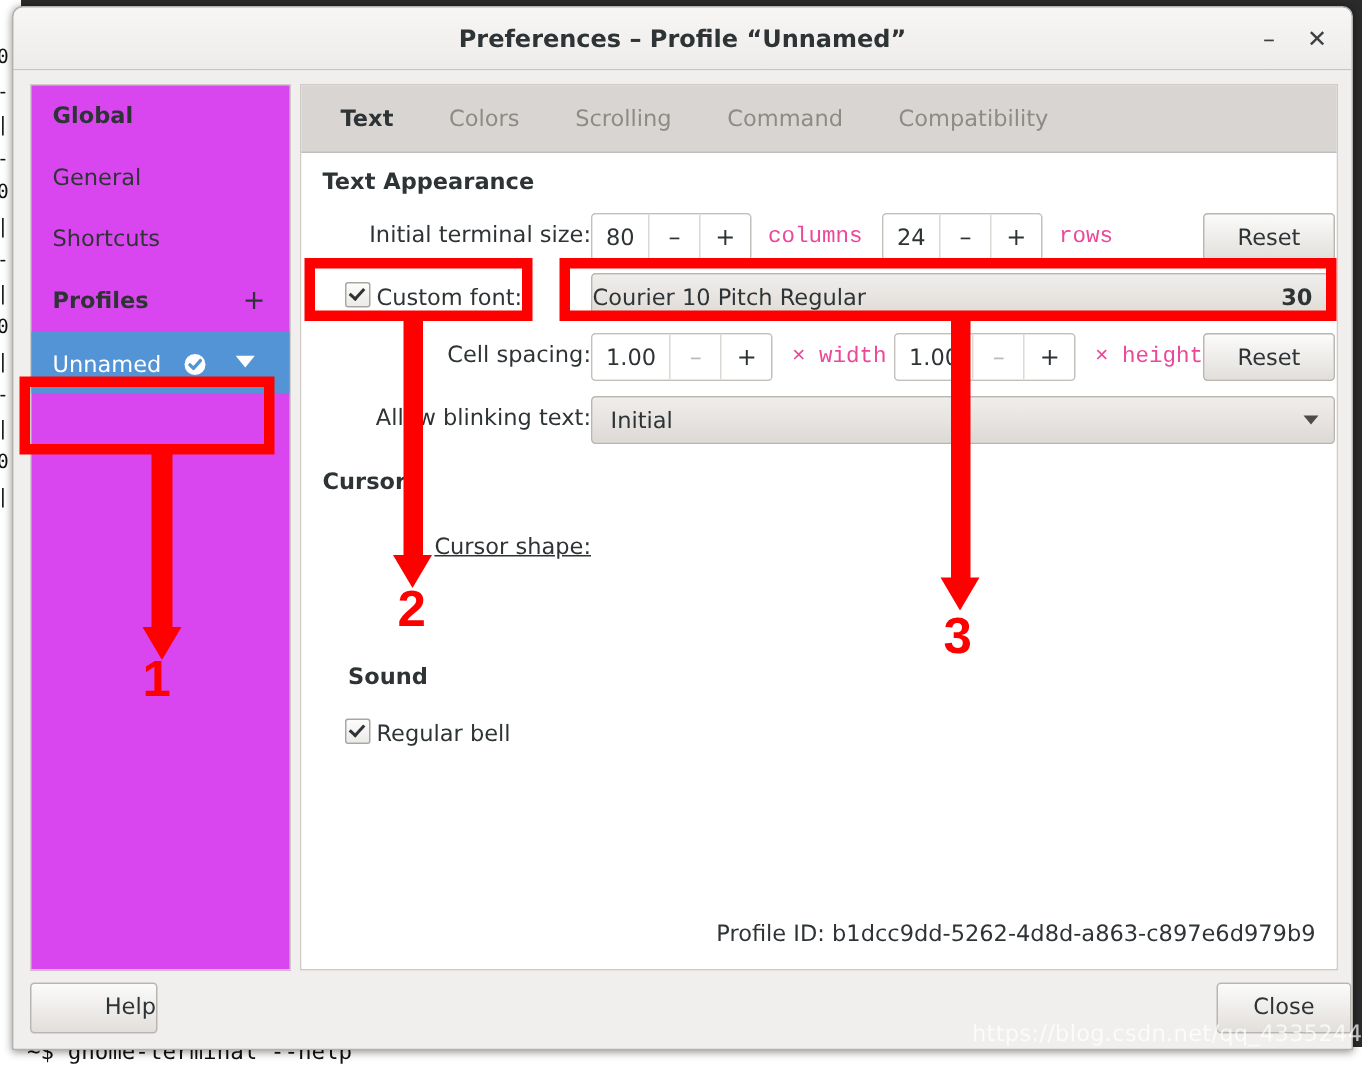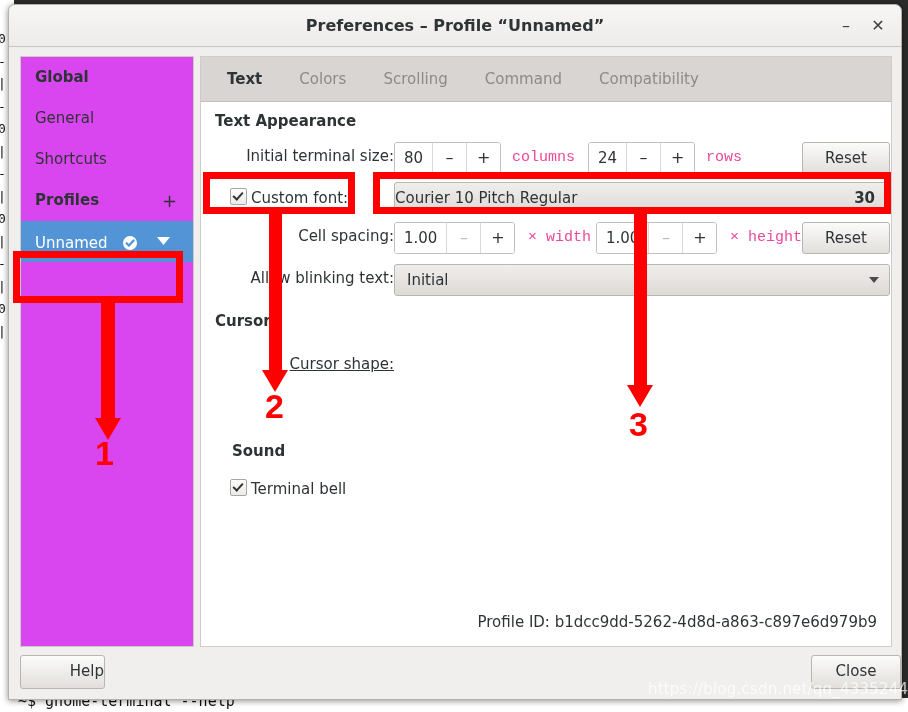--- a/index.html
+++ b/index.html
@@ -478,21 +478,21 @@
             <span class="carrow"></span>
           </div>
 
           <div class="sec-title" style="left:14px; top:210px;">Cursor</div>
 
           <div class="row-label" style="left:0px; top:253px; width:181px;text-decoration:underline;">Cursor shape:</div>
 
 
           <div class="sec-title" style="left:7px; top:340px;margin-left:24px;">Sound</div>
           <div class="checkrow" style="left:29px; top:377px;">
-            <span class="cbox"></span><span>Terminal bell</span>
+            <span class="cbox"></span><span>Regular bell</span>
           </div>
 
           <div class="profile-id">Profile ID: b1dcc9dd-5262-4d8d-a863-c897e6d979b9</div>
 
         </div>
       </div>
 
       <div class="btn help-btn">Help</div>
       <div class="btn close-btn">Close</div>
 

